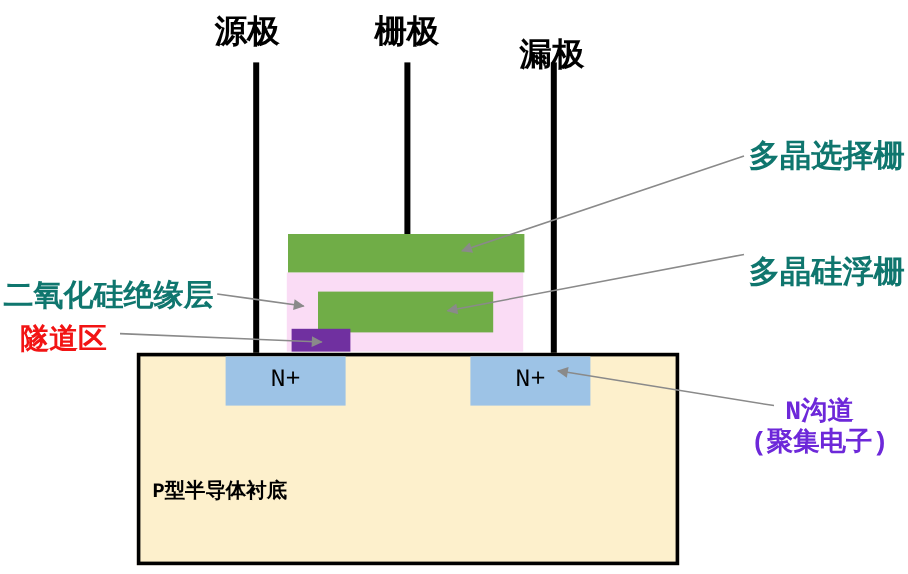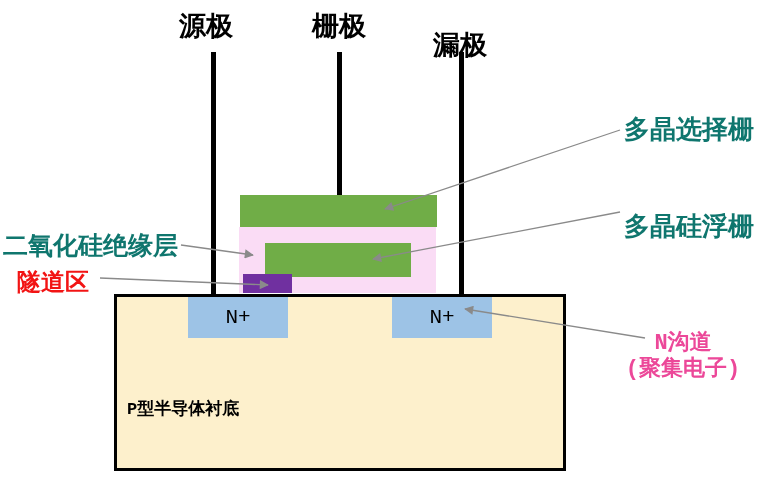--- a/index.html
+++ b/index.html
@@ -29,21 +29,21 @@
   .substrate{
     background:var(--substrate-tan,#FDF0CC);
     border:3px solid var(--line-black,#000);
   }
   
   .anno{font-weight:700;color:#0f766e;white-space:nowrap;}
   .anno-right{font-size:26px;}
   .anno-left{font-size:25px;}
   .anno-red{color:var(--tunnel-label-red,#F21414);font-size:24px;}
   .nchannel{
-    font-size:22px;font-weight:700;color:#ec4899;
+    font-size:22px;font-weight:700;color:#6d28d9;
     text-align:center;line-height:26px;white-space:nowrap;
     transform:translateX(-50%);
   }
   .nplus-text{
     width:100%;height:100%;display:flex;align-items:center;justify-content:center;
     font-size:21px;font-weight:400;color:#000;
   }
   .substrate-label{font-size:17px;font-weight:700;color:#000;white-space:nowrap;}
   
   #leads{position:absolute;left:0;top:0;pointer-events:none;}

